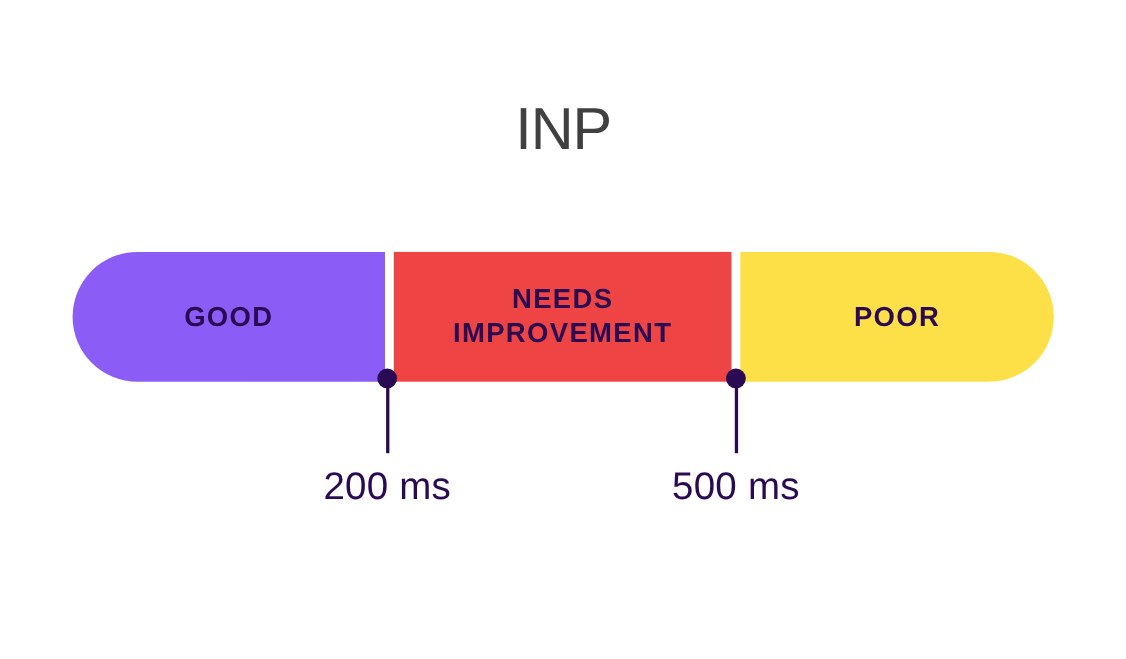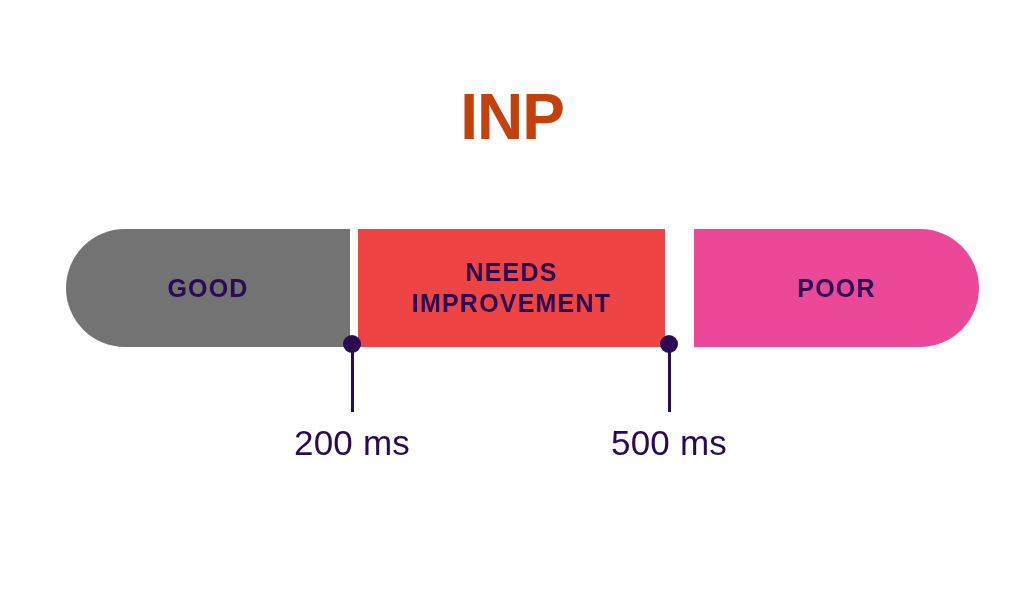--- a/index.html
+++ b/index.html
@@ -23,25 +23,25 @@
 
   
   .heading {
     position: absolute;
     left: 0;
     top: 78px;
     width: 1024px;
     text-align: center;
   }
   .metric-title {
-    font-size: 64px;
+    font-size: 54px;
     line-height: 78px;
-    font-weight: 700;
+    font-weight: 400;
     letter-spacing: -1px;
-    color: #c2410c;
+    color: #404040;
     margin: 0;
   }
   .metric-subtitle {
     font-size: 21px;
     line-height: 26px;
     font-weight: 700;
     letter-spacing: 0.1px;
     color: #2a0a52;
     margin: 0;
     padding-top: 14px;
@@ -70,33 +70,33 @@
     font-weight: 700;
     letter-spacing: 1.2px;
     color: #2a0a52;
     text-align: center;
     white-space: pre-line;
   }
 
   .segment-good {
     left: 0;
     width: 284px;
-    background: #737373;
+    background: #8b5cf6;
     border-top-left-radius: 59px;
     border-bottom-left-radius: 59px;
   }
   .segment-needs-improvement {
     left: 292px;
     width: 307px;
     background: #ef4444;
   }
   .segment-poor {
-    left: 628px;
+    left: 607px;
     width: 285px;
-    background: #ec4899;
+    background: #fde047;
     border-top-right-radius: 59px;
     border-bottom-right-radius: 59px;
   }
 
   
   .threshold {
     position: absolute;
     top: 335px;
     width: 0;
   }

